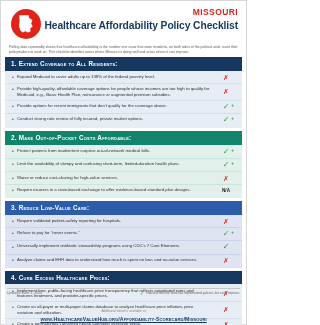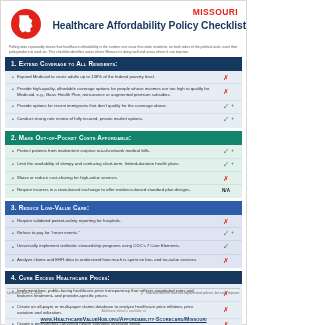--- a/index.html
+++ b/index.html
@@ -24,21 +24,21 @@
     position:absolute;left:10px;top:8px;width:30px;height:30px;border-radius:50%;
     background:#e2231a;
   }
   .logo svg{position:absolute;left:6px;top:5px;}
   .state-name{
     position:absolute;right:8px;top:6px;
     color:#e2231a;font-size:8.5px;font-weight:bold;letter-spacing:.4px;
     font-variant:small-caps;text-transform:uppercase;
   }
   .doc-title{
-    position:absolute;right:0;top:19px;
+    position:absolute;right:8px;top:19px;
     color:#16375e;font-size:10.3px;font-weight:bold;letter-spacing:-.1px;
     white-space:nowrap;
   }
 
   
   .intro{
     margin:1px 8px 3px 8px;
     font-size:3.5px;line-height:4.6px;color:#5b5b5b;text-align:left;
   }
 

